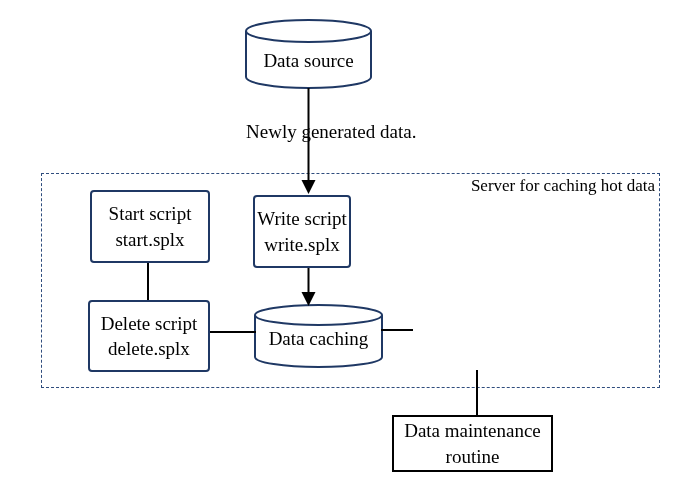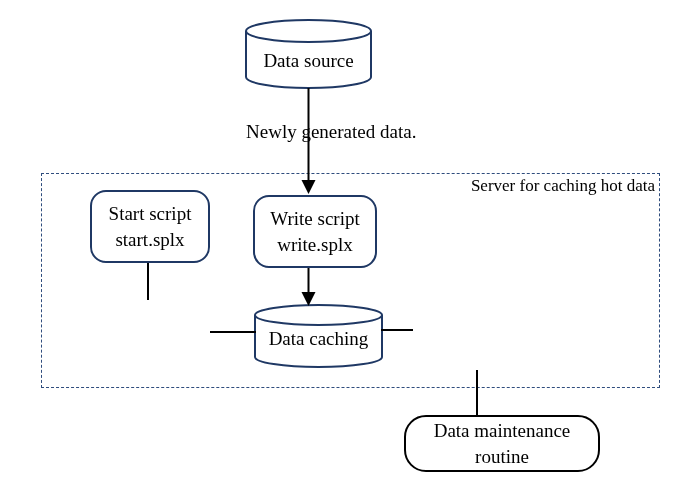--- a/index.html
+++ b/index.html
@@ -14,30 +14,30 @@
   }
   .boundary-label {
     position:absolute; top:2px; right:4px;
     font-size:17px; white-space:nowrap;
   }
   .node {
     position:absolute; z-index:2; display:flex; align-items:center; justify-content:center;
     text-align:center; font-size:19px; line-height:1.32; box-sizing:border-box;
   }
   .node .label { white-space:pre-line; }
-  .rounded { background:#fff; border:2px solid #1f3864; border-radius:16px; }
+  .rounded { background:#fff; border:2px solid #1f3864; border-radius:4px; }
   .rect    { background:#fff; border:2.5px solid #000; border-radius:0; }
   .float-label {
     position:absolute; z-index:2; font-size:19px; line-height:1.2; text-align:center;
   }
   #node-start        { left:90px;  top:190px; width:120px; height:73px; }
-  #node-write        { left:253px; top:195px; width:124px; height:73px; }
+  #node-write        { left:253px; top:195px; width:98px; height:73px; }
   #node-delete       { left:88px;  top:300px; width:122px; height:72px; }
   #node-read         { left:413px; top:293px; width:122px; height:77px; }
-  #node-maintenance  { left:404px; top:415px; width:196px; height:57px;border-radius:22px; }
+  #node-maintenance  { left:392px; top:415px; width:161px; height:57px; }
   #label-data-source  { left:246px; top:50px;  width:125px; }
   #label-data-caching { left:255px; top:328px; width:127px; }
   #label-edge-source-write { left:246px; top:121px; text-align:left; white-space:nowrap; }
 </style>
 </head>
 <body>
 
 <div class="canvas">
 
   <div class="dashed-box">
@@ -80,20 +80,24 @@
   <div class="node rounded" id="node-start">
     <span class="label">Start script
 start.splx</span>
   </div>
 
   <div class="node rounded" id="node-write">
     <span class="label">Write script
 write.splx</span>
   </div>
 
+  <div class="node rounded" id="node-delete">
+    <span class="label">Delete script
+delete.splx</span>
+  </div>
 
 
   <div class="node rect" id="node-maintenance">
     <span class="label">Data maintenance
 routine</span>
   </div>
 
 </div>
 
 </body></html>

